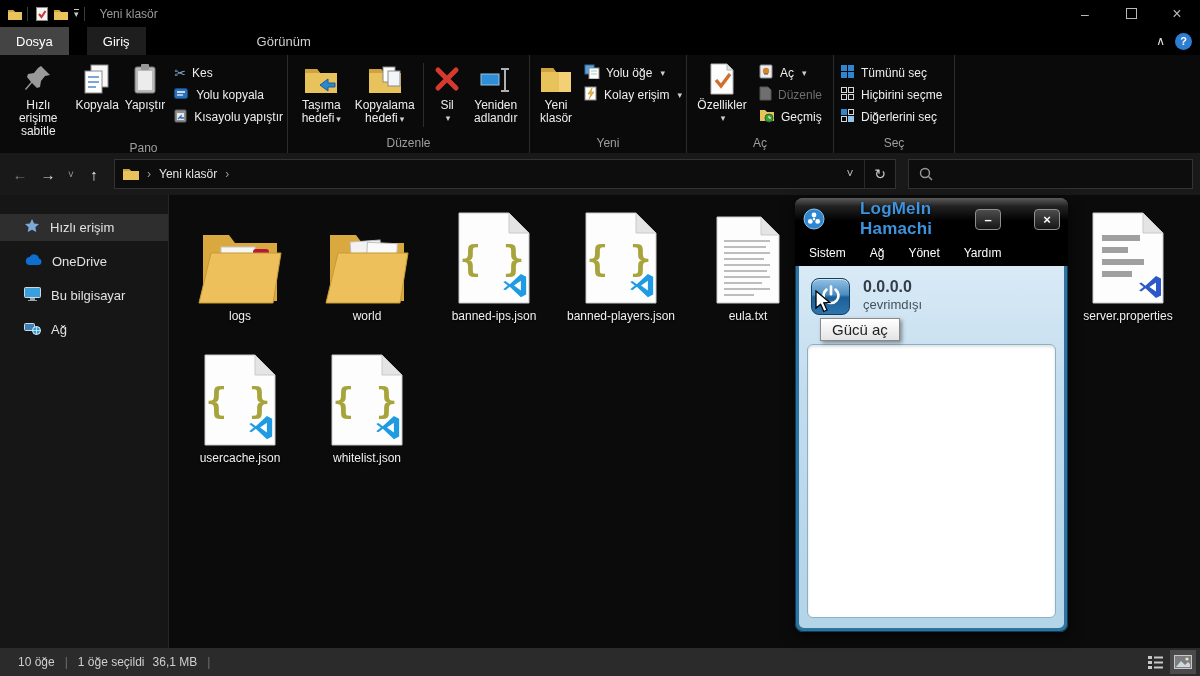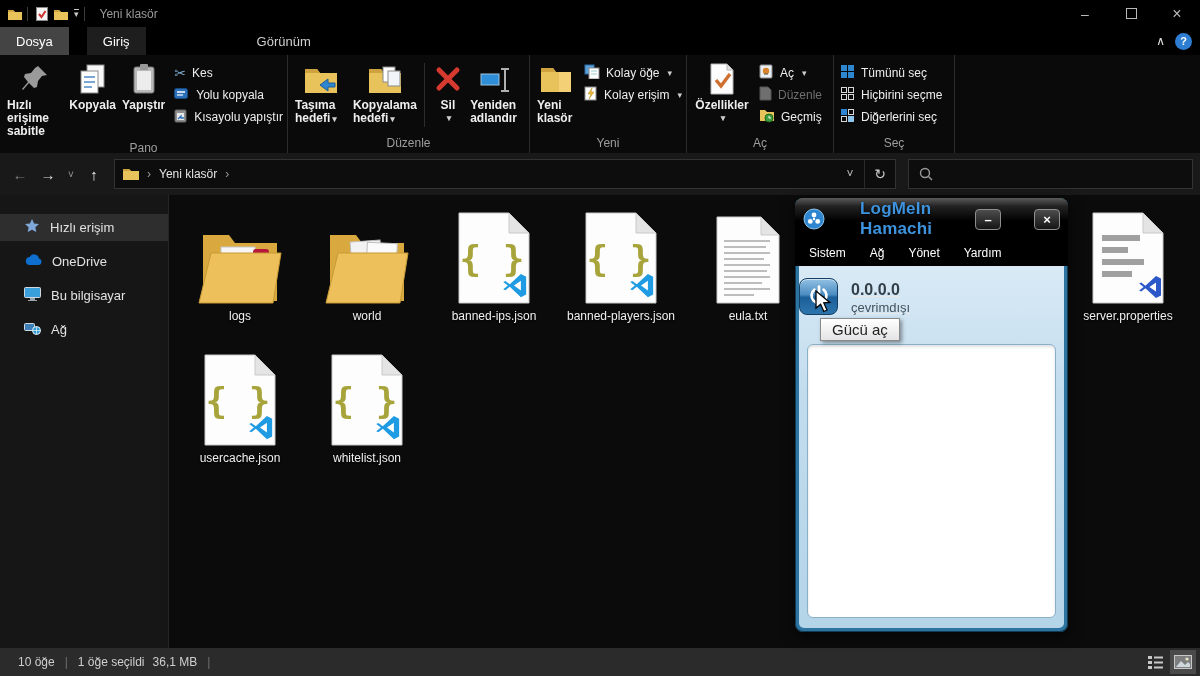--- a/index.html
+++ b/index.html
@@ -23,22 +23,22 @@
   .tab-active{background:#1e1e1e;color:#fff;}
   .tabstrip-right{position:absolute;right:8px;top:0;height:28px;display:flex;align-items:center;gap:10px;}
   .collapse{color:#e0e0e0;font-size:12px;}
   .help-circle{width:17px;height:17px;border-radius:50%;background:#2d7dd2;color:#fff;font-weight:bold;
                display:flex;align-items:center;justify-content:center;font-size:11px;}
   
   #ribbon{position:absolute;left:0;top:55px;width:1200px;height:98px;background:#0a0a0a;display:flex;border-bottom:2px solid #1f1f1f;}
   .rgroup{display:flex;flex-direction:column;border-right:1px solid #2c2c2c;}
   .rgroup-content{flex:1;display:flex;align-items:flex-start;padding:4px 4px 0 4px;}
   .rgroup-label{height:18px;text-align:center;color:#9e9e9e;font-size:12px;line-height:16px;}
-  .bigbtn{display:flex;flex-direction:column;align-items:center;text-align:left;color:#eee;
-          padding:2px 3px;line-height:13px;font-weight:bold;}
+  .bigbtn{display:flex;flex-direction:column;align-items:center;text-align:center;color:#eee;
+          padding:2px 3px;line-height:13px;}
   .bigbtn .bico{height:36px;display:flex;align-items:center;justify-content:center;margin-bottom:2px;}
   .smallcol{display:flex;flex-direction:column;justify-content:flex-start;margin-left:6px;margin-top:3px;}
   .smallitem{display:flex;align-items:center;height:22px;gap:6px;color:#eee;white-space:nowrap;}
   .dd{color:#cfcfcf;font-size:9px;margin-left:2px;}
   .dim{color:#6f6f6f;}
   .subsep{width:1px;background:#2c2c2c;align-self:stretch;margin:4px 4px 8px 4px;}
   
   #navbar{position:absolute;left:0;top:153px;width:1200px;height:42px;background:#191919;display:flex;align-items:center;}
   .nav-btn{width:28px;text-align:center;font-size:15px;}
   .addr{height:28px;background:#0d0d0d;border:1px solid #333;display:flex;align-items:center;flex:0 0 auto;width:780px;margin-left:6px;}
@@ -75,21 +75,21 @@
   .h-title{height:42px;border-radius:8px 8px 0 0;display:flex;align-items:center;padding:0 8px;
            background:linear-gradient(180deg,#5a5a5a 0%,#222 20%,#000 55%,#000 100%);gap:28px;}
   .h-logo{margin-right:7px;display:flex;}
   .h-name{font-weight:bold;font-size:17px;color:#3d93dd;text-shadow:0 1px 2px #000;letter-spacing:.2px;flex:1;}
   .h-btn{width:24px;height:19px;border-radius:4px;margin-left:5px;color:#fff;font-size:13px;font-weight:bold;
          background:linear-gradient(#4c4c4c,#161616);border:1px solid #8f8f8f;
          display:flex;align-items:center;justify-content:center;line-height:1;}
   .h-menu{height:26px;background:#000;display:flex;align-items:center;gap:24px;padding-left:14px;color:#fff;font-size:12px;}
   .h-body{position:absolute;left:4px;right:4px;top:68px;bottom:4px;border-radius:0 0 5px 5px;
           background:linear-gradient(180deg,#d9eaf6 0%,#c2dcee 35%,#b4d4e8 100%);}
-  .powerrow{display:flex;align-items:flex-end;padding:12px 10px 0 0;text-decoration:underline;}
+  .powerrow{display:flex;align-items:flex-start;padding:12px 10px 0 12px;}
   .powerbtn{width:37px;height:35px;border-radius:8px;border:1px solid #123f63;
             background:linear-gradient(180deg,#93c1e4 0%,#4b8cc0 45%,#1d6099 52%,#2d74ad 100%);
             box-shadow:inset 0 1px 0 rgba(255,255,255,.55);display:flex;align-items:center;justify-content:center;}
   .ipblock{margin-left:13px;}
   .ip{font-weight:bold;font-size:16px;color:#333e47;}
   .hstatus{font-size:13px;color:#44525c;margin-top:1px;}
   .h-list{position:absolute;left:8px;right:8px;top:78px;bottom:10px;background:#fff;border-radius:6px;
           border:1px solid #8ab0c8;box-shadow:inset 0 2px 3px rgba(0,0,0,.12);}
   .h-tooltip{position:absolute;left:25px;top:120px;background:linear-gradient(#fff,#e4e4e4);
              border:1px solid #8a8a8a;padding:2px 11px;font-size:15px;color:#222;
@@ -278,21 +278,21 @@
         <div class="smallcol">
           <div class="smallitem">
             <span>
               <svg width="16" height="15">
                   <rect x="1" y="1" width="9" height="9" fill="#5aa2d8" stroke="#2e6da8"></rect>
                   <rect x="5" y="4" width="10" height="11" fill="#fff" stroke="#8a8a8a"></rect>
                   <line x1="7" y1="7" x2="13" y2="7" stroke="#9cc"></line>
                   <line x1="7" y1="10" x2="13" y2="10" stroke="#9cc"></line>
                 </svg>
             </span>
-            <span>Kolay öğe</span>
+            <span>Yolu öğe</span>
             <span class="dd">▾</span>
           </div>
           <div class="smallitem">
             <span>
               <svg width="14" height="15">
                   <rect x="1" y="1" width="11" height="13" fill="#fff" stroke="#8a8a8a"></rect>
                   <path d="M8 2 L4 8 h3 l-2 5 5 -7 h-3 z" fill="#e8b93a" stroke="#b88a1a" stroke-width="0.5"></path>
                 </svg>
             </span>
             <span>Kolay erişim</span>

